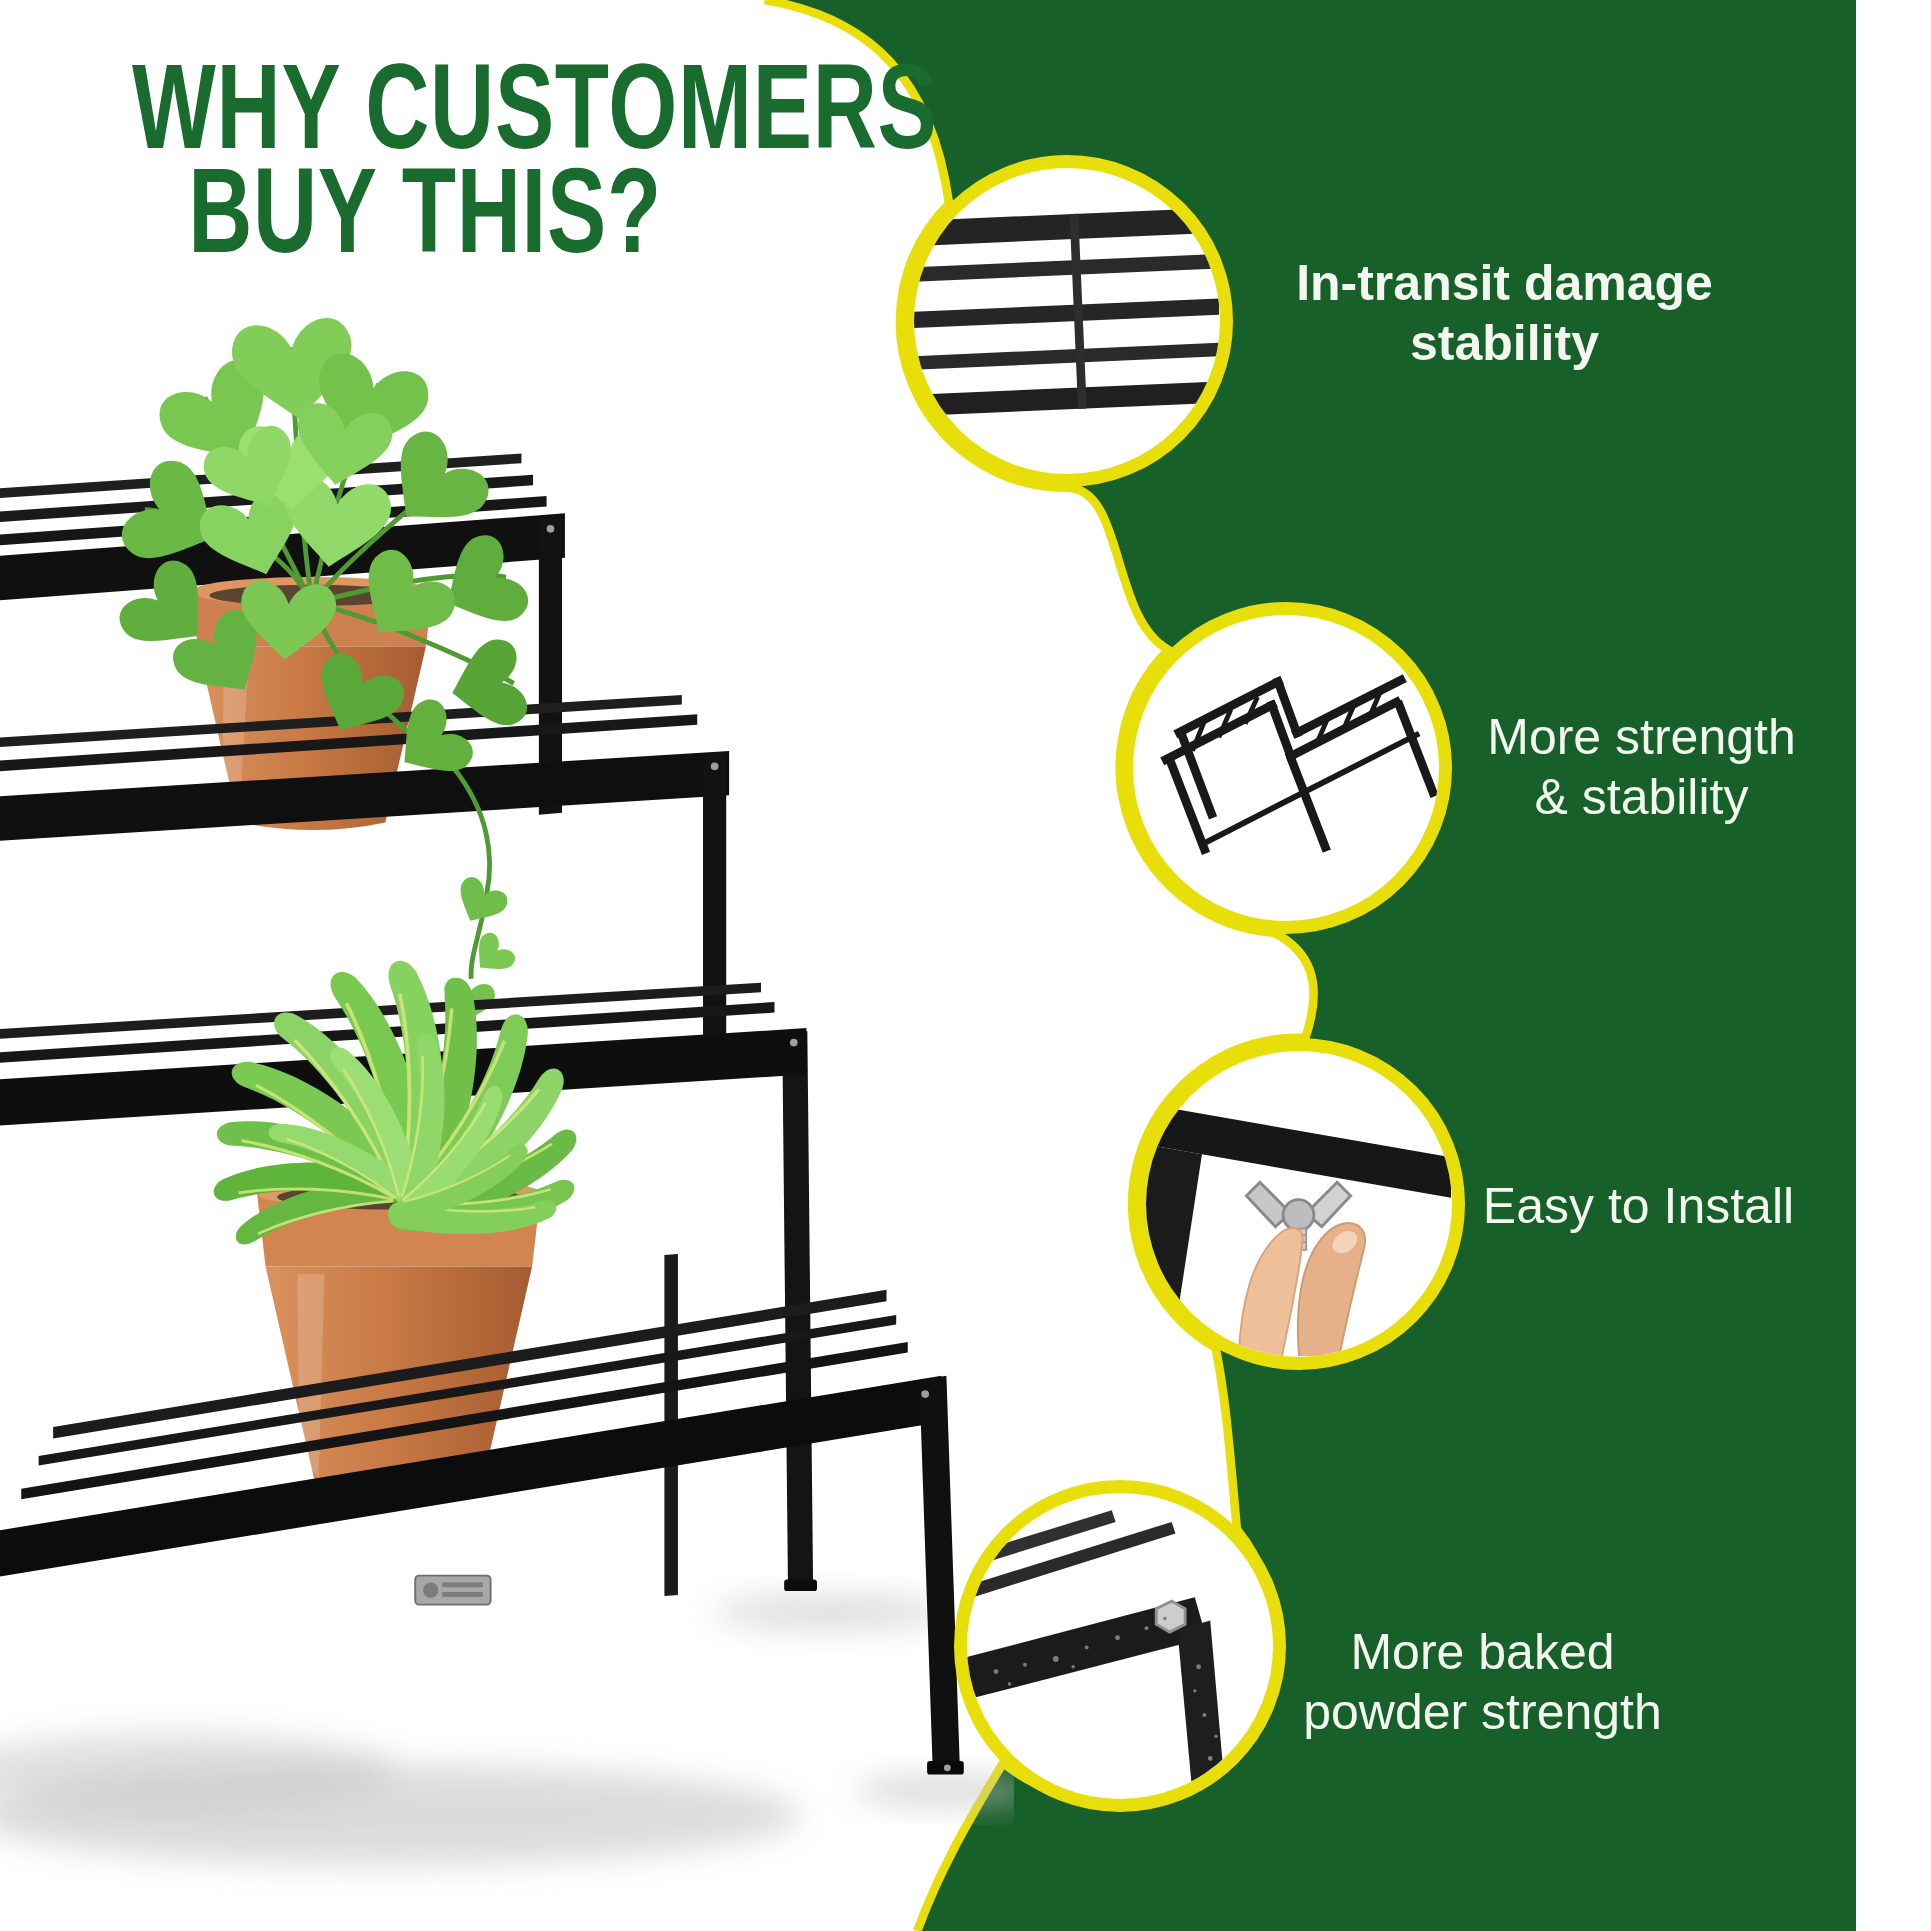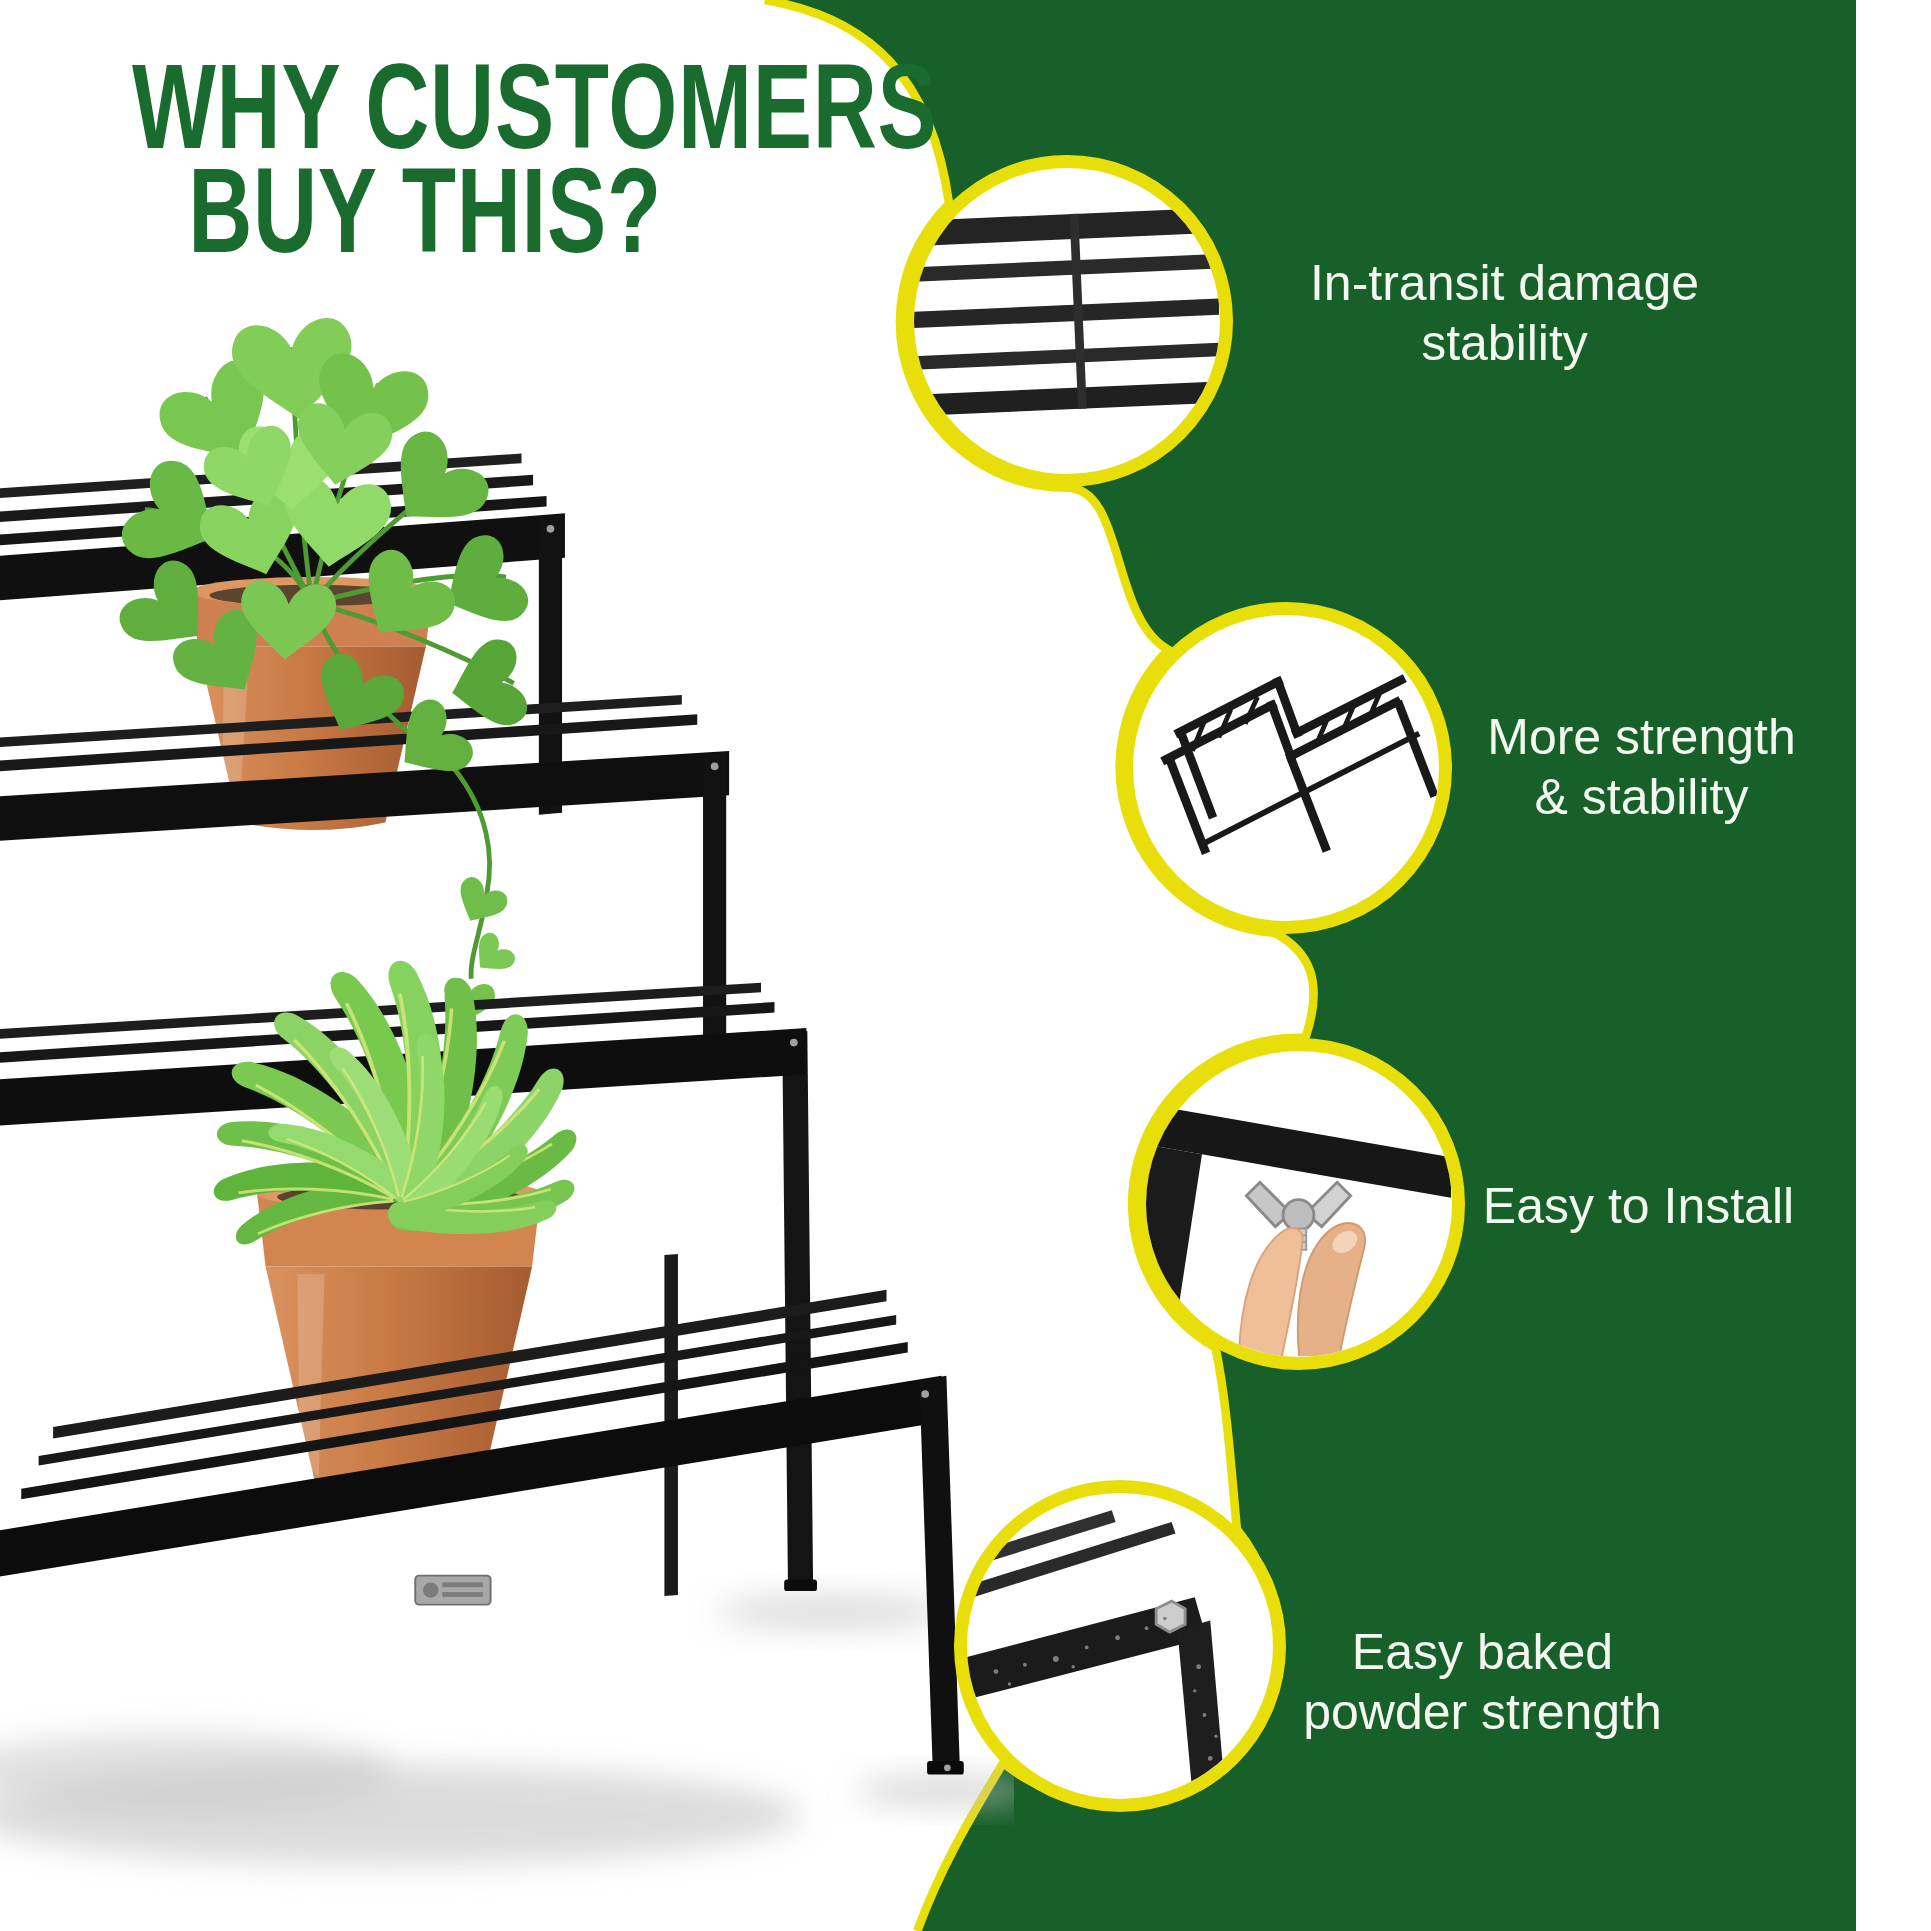--- a/index.html
+++ b/index.html
@@ -13,21 +13,21 @@
   .bubble{position:absolute;width:332px;height:332px;border-radius:50%;background:#ffffff;
           border:13.5px solid #e8df0a;box-sizing:border-box;overflow:hidden;}
   .bubble svg{position:absolute;left:0;top:0;width:305px;height:305px;display:block;}
   .b1{left:901px;top:155px;}
   .b2{left:1120px;top:602px;}
   .b3{left:1133px;top:1038px;}
   .b4{left:954px;top:1480px;}
   .label{position:absolute;width:599px;text-align:center;color:#f3f7f0;
          font-size:50px;line-height:60px;font-weight:400;}
   .label span{display:block;}
-  .l1{left:1205px;top:253px;}
+  .l1{left:1205px;top:253px;font-weight:bold;}
   .l2{left:1342px;top:707px;}
   .l3{left:1339px;top:1176px;}
   .l4{left:1183px;top:1622px;}
 </style>
 </head>
 <body>
 
 <div class="canvas">
 
   <svg class="bg" viewBox="0 0 2000 2000" aria-hidden="true">
@@ -295,18 +295,18 @@
   </div>
   <div class="label l2">
     <span>More strength</span>
     <span>&amp; stability</span>
   </div>
   <div class="label l3">
     <span>Easy to Install</span>
     <span></span>
   </div>
   <div class="label l4">
-    <span>Easy baked</span>
+    <span>More baked</span>
     <span>powder strength</span>
   </div>
 
 </div>
 
 
 </body></html>

